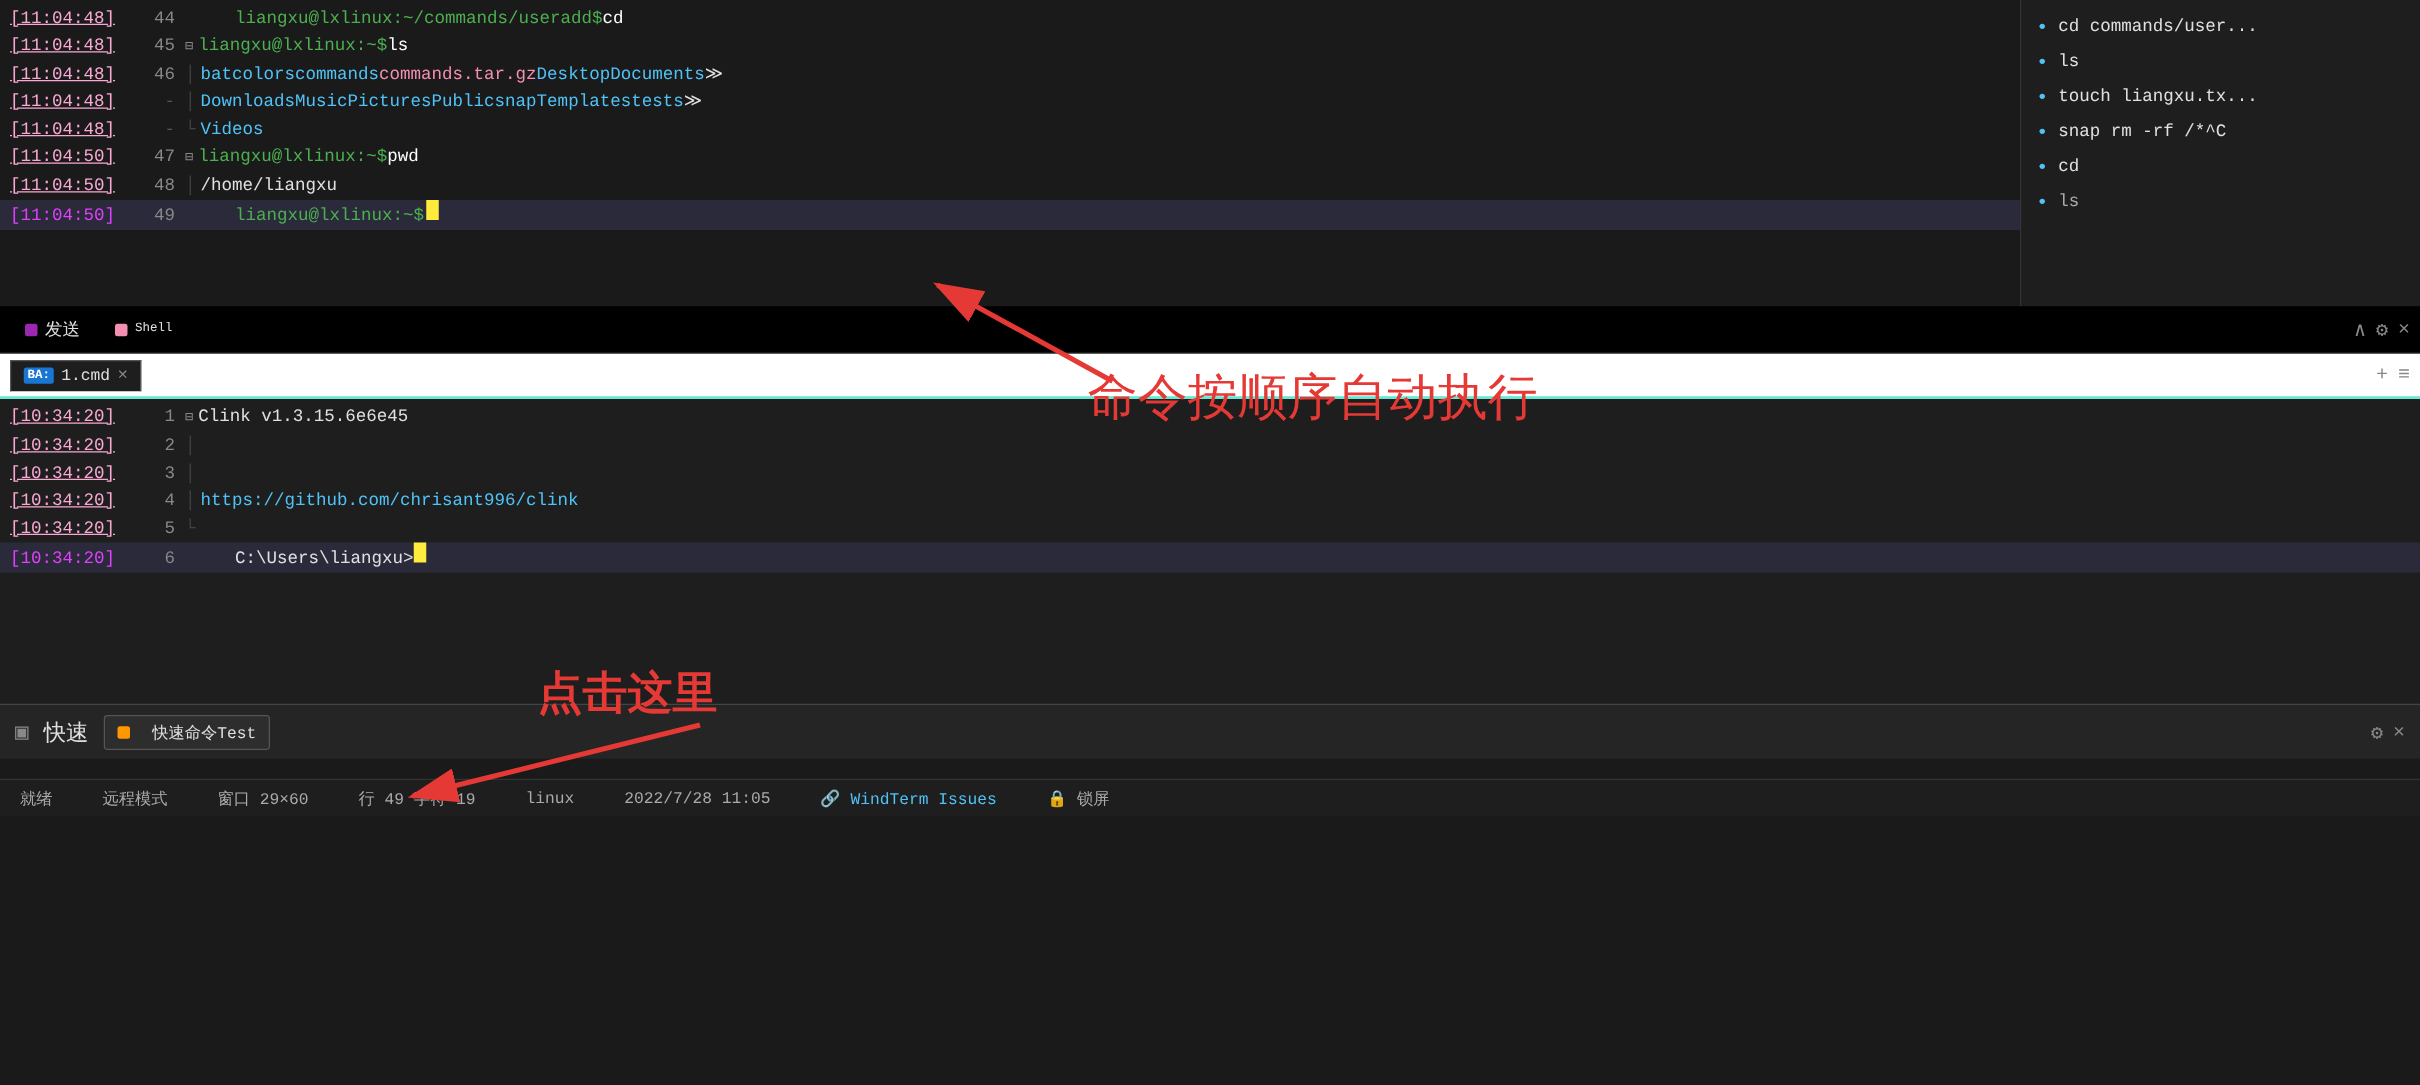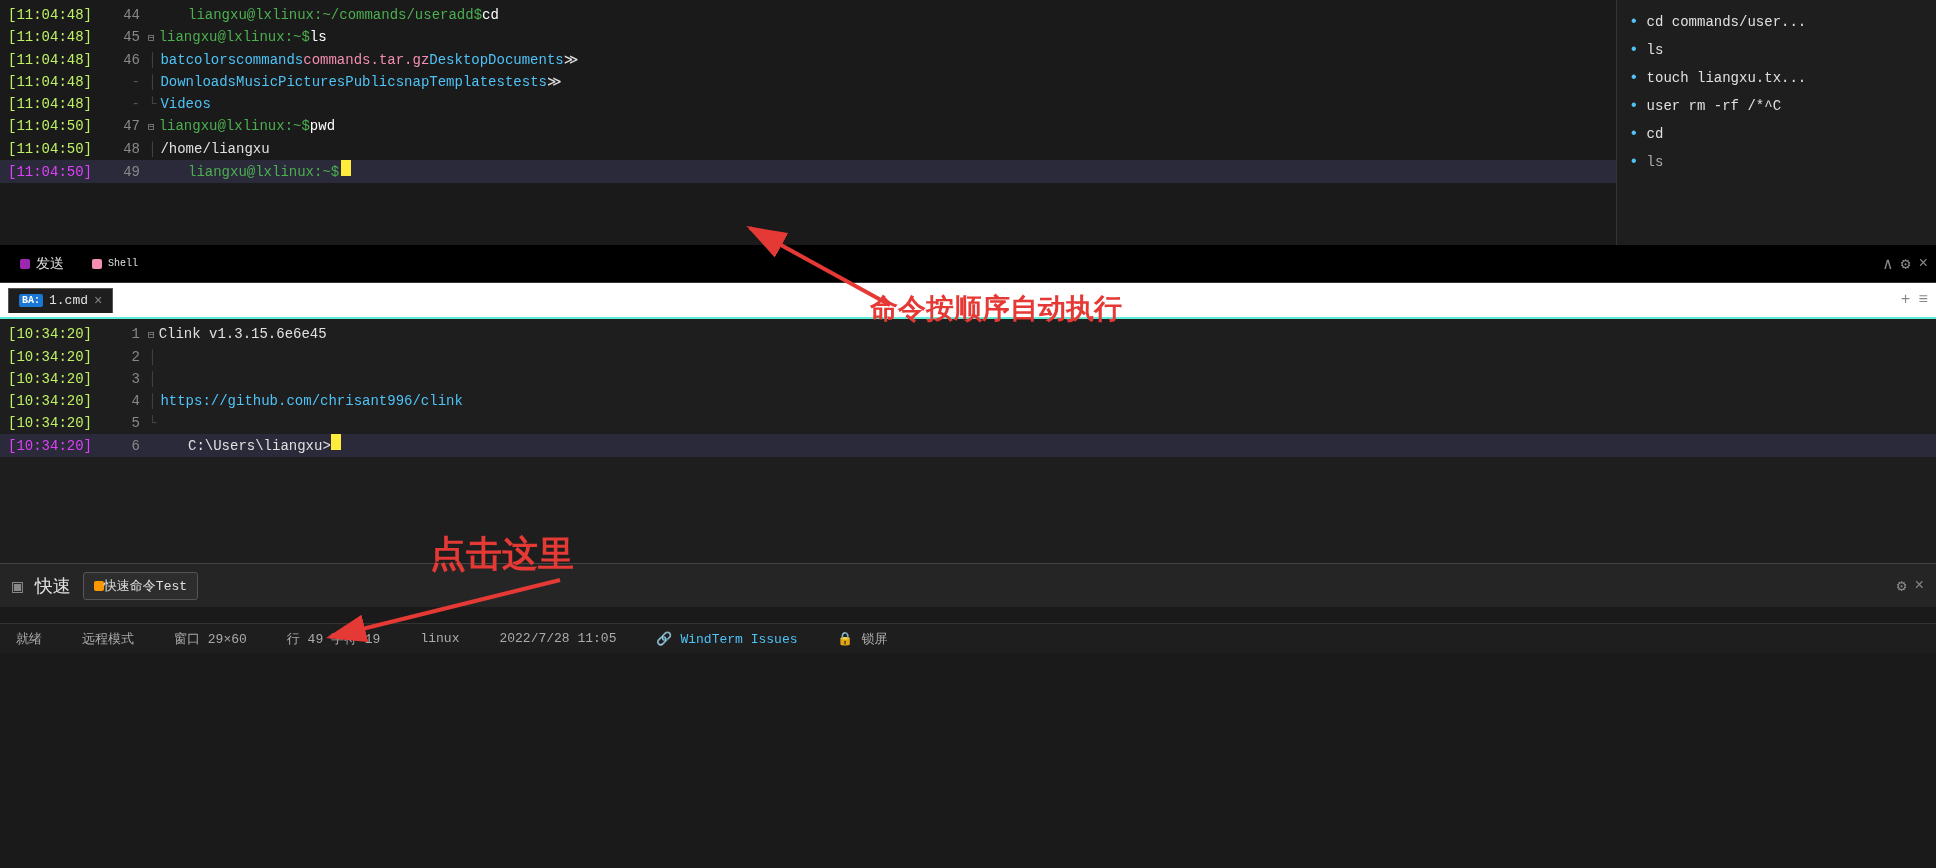--- a/index.html
+++ b/index.html
@@ -19,21 +19,21 @@
     }
 
     .terminal-line {
       display: flex;
       align-items: baseline;
       font-size: 14px;
       line-height: 22px;
       padding: 0 8px;
     }
 
-    .ts { color: #bef264; min-width: 100px; }
+    .ts { color: #f9a8d4; min-width: 100px; text-decoration: underline; }
     .ts-pink { color: #e040fb; min-width: 100px; }
     .ln { color: #888; min-width: 40px; text-align: right; padding-right: 8px; }
     .ln-empty { min-width: 40px; }
     .fold-icon { color: #888; margin-right: 4px; font-size: 11px; }
     .prompt-green { color: #4caf50; }
     .cmd-text { color: #fff; }
     .dir-color { color: #4fc3f7; }
     .file-pink { color: #f48fb1; }
     .file-white { color: #e0e0e0; }
     .cursor-block {
@@ -197,21 +197,21 @@
     }
 
     .quick-label {
       color: #e0e0e0;
       font-size: 18px;
     }
 
     .quick-tab {
       display: flex;
       align-items: center;
-      gap: 0;
+      gap: 18px;
       background: #2d2d2d;
       border: 1px solid #555;
       padding: 4px 10px;
       border-radius: 3px;
       cursor: pointer;
     }
     .quick-tab-dot {
       width: 10px;
       height: 10px;
       background: #ff9800;
@@ -247,22 +247,22 @@
     .status-item { color: #aaa; }
     .status-issues { color: #4fc3f7; cursor: pointer; }
     .status-lock { color: #aaa; }
 
     
     .annotation-text-1 {
       position: absolute;
       top: 290px;
       left: 870px;
       color: #e53935;
-      font-size: 28px;
-      font-weight: bold;
+      font-size: 40px;
+      font-weight: normal;
       font-family: sans-serif;
       pointer-events: none;
       white-space: nowrap;
     }
 
     .annotation-text-2 {
       position: absolute;
       top: 530px;
       left: 430px;
       color: #e53935;
@@ -397,21 +397,21 @@
       <div class="sidebar-item-entry">
         <span class="bullet">•</span>
         <span>ls</span>
       </div>
       <div class="sidebar-item-entry">
         <span class="bullet">•</span>
         <span>touch liangxu.tx...</span>
       </div>
       <div class="sidebar-item-entry">
         <span class="bullet">•</span>
-        <span>user rm -rf /*^C</span>
+        <span>snap rm -rf /*^C</span>
       </div>
       <div class="sidebar-item-entry">
         <span class="bullet">•</span>
         <span>cd</span>
       </div>
       <div class="sidebar-item-entry last-item">
         <span class="bullet">•</span>
         <span>ls</span>
       </div>
     </div>

